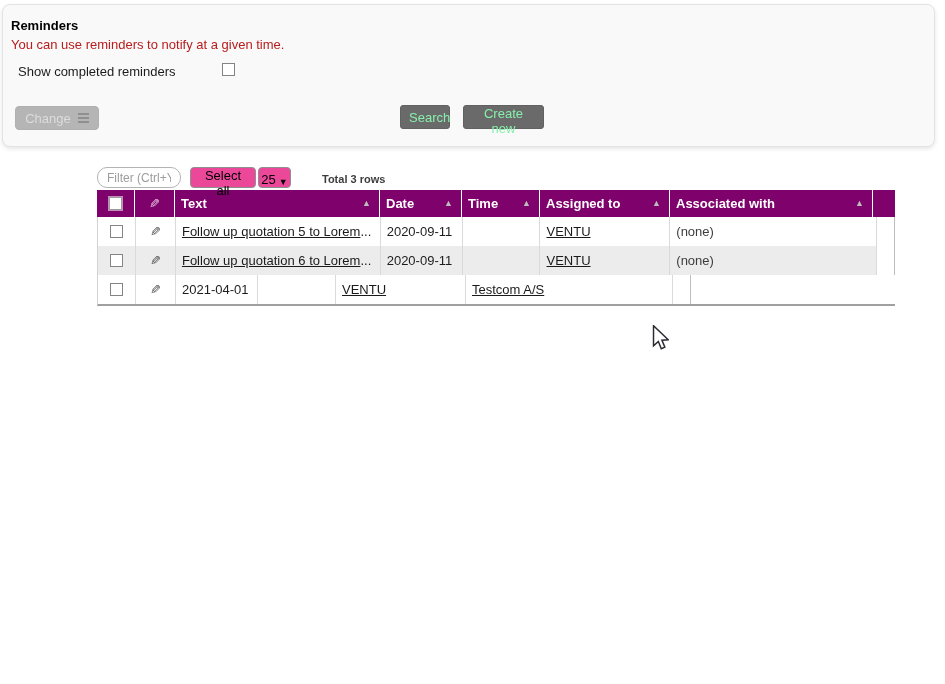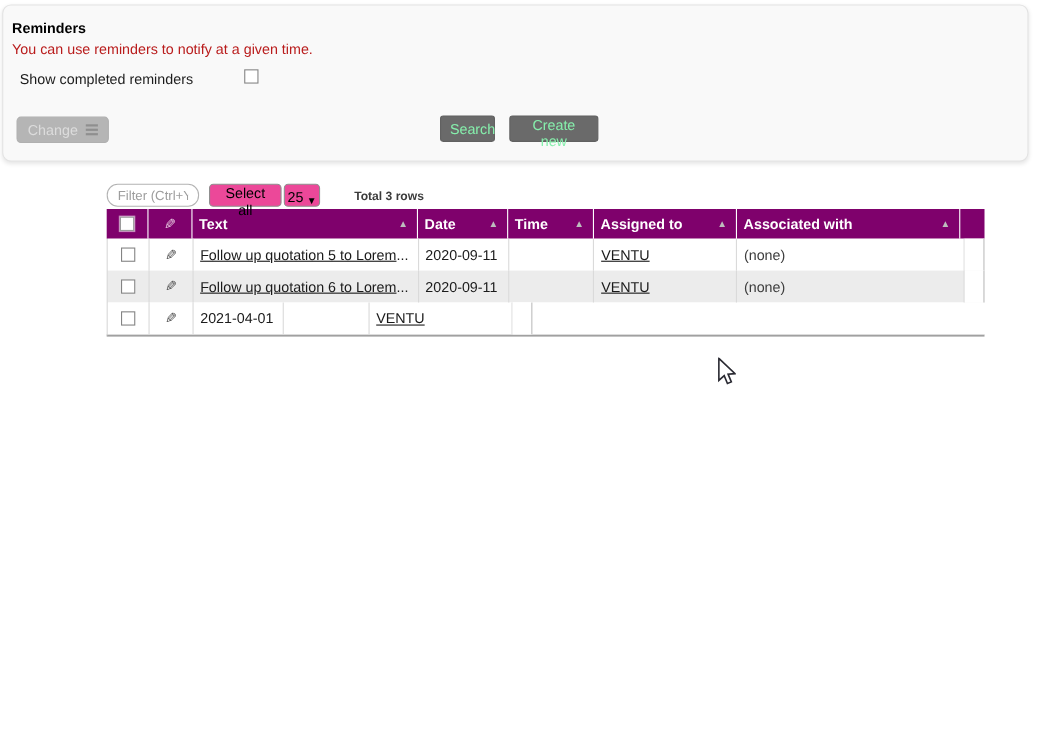--- a/index.html
+++ b/index.html
@@ -188,20 +188,23 @@
           <input type="checkbox" class="cb" style="">
         </div>
       <div class="bcell c1">
           <span class="pencil dark">✎</span>
         </div>
       <div class="bcell c3">2021-04-01</div>
       <div class="bcell c4"></div>
       <div class="bcell c5">
           <a class="glink" href="#">VENTU</a>
         </div>
+      <div class="bcell c6">
+          <a class="glink" href="#">Testcom A/S</a>
+        </div>
       <div class="bcell c7"></div>
     </div>
 
   </div>
 </div>
 
 <svg class="cursor" width="17" height="25" viewBox="0 0 11.5 17">
   <path d="M1 0.5 L1 14.2 L4.3 11.2 L6.3 16.1 L8.7 15.1 L6.7 10.3 L11 10 Z" fill="#ffffff" stroke="#2a2a32" stroke-width="1" stroke-linejoin="miter"></path>
 </svg>
 

